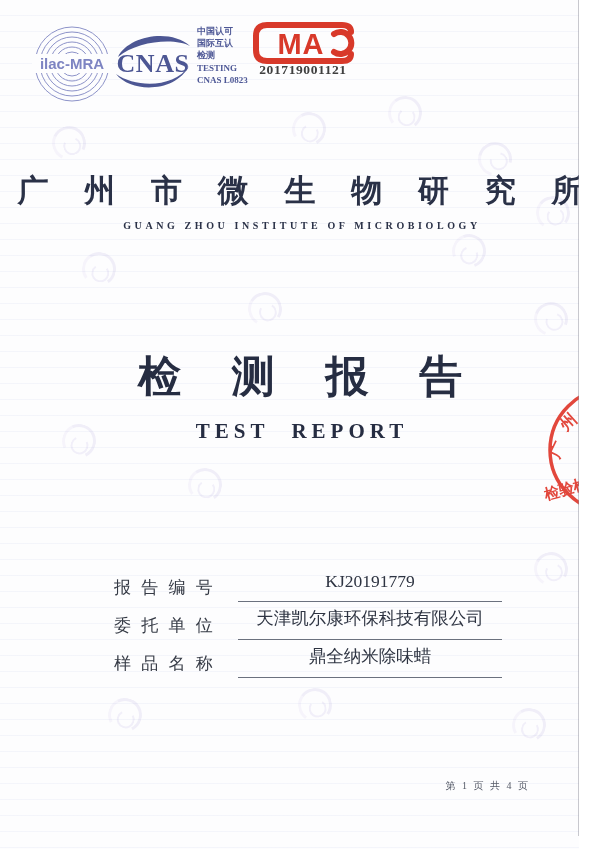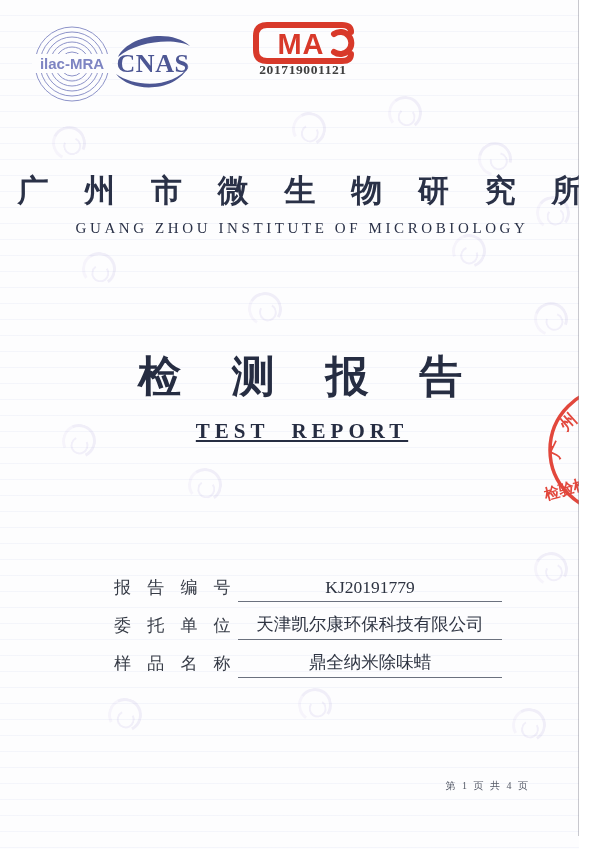--- a/index.html
+++ b/index.html
@@ -68,50 +68,50 @@
   }
 
   
   .institute { position: absolute; left: 0; top: 170px; width: 600px; text-align: center; color: #2a3147; }
   .institute .cn {
     font-size: 31px; font-weight: bold; letter-spacing: 14px; padding-left: 14px;
     white-space: nowrap;
   }
   .institute .en {
     margin-top: 8px;
-    font-size: 15px; font-weight: normal; letter-spacing: 3.6px; padding-left: 4px;
+    font-size: 10px; font-weight: bold; letter-spacing: 3.6px; padding-left: 4px;
   }
 
   
   .report-title { position: absolute; left: 0; top: 348px; width: 600px; text-align: center; color: #262d42; }
   .report-title .cn {
     font-size: 43px; font-weight: bold; letter-spacing: 20px; padding-left: 20px;
     white-space: nowrap;
   }
   .report-title .en {
     margin-top: 13px;
-    font-size: 21px; font-weight: bold; letter-spacing: 5px; word-spacing: 12px; padding-left: 4px; text-decoration: underline;
+    font-size: 21px; font-weight: bold; letter-spacing: 5px; word-spacing: 12px; padding-left: 4px;
   }
 
   
   .stamp-svg { position: absolute; left: 542px; top: 380px; opacity: 0.93; }
 
   
   .fields { position: absolute; left: 114px; top: 564px; width: 388px; }
   .field-row { display: flex; align-items: flex-end; height: 38px; }
   .field-label {
     width: 124px; flex: none;
     font-size: 17px; color: #363b46; letter-spacing: 3px;
-    padding-bottom: 3px; white-space: nowrap; font-family: Liberation Mono, monospace;
+    padding-bottom: 3px; white-space: nowrap;
   }
   .field-value {
     flex: 1; text-align: center;
     font-size: 17.5px; color: #2e3442;
     border-bottom: 1px solid #6b717e;
-    padding-bottom: 3px; white-space: nowrap;
+    padding-bottom: 9px; white-space: nowrap;
   }
 
   
   .page-footer {
     position: absolute; top: 779px; right: 70px;
     font-size: 10px; color: #565b68; letter-spacing: 2px;
   }
 </style>
 </head>
 <body>
@@ -151,20 +151,27 @@
       <rect x="2" y="32" width="80" height="19" fill="#fdfdfe"></rect>
       <text x="42" y="47" text-anchor="middle" font-size="15" font-weight="bold" fill="#7d84c2" font-family="Liberation Sans, sans-serif">ilac-MRA</text>
     </svg>
 
     <svg class="cnas-svg" width="82" height="58" viewBox="0 0 82 58">
       <path d="M6,25 C16,4 58,-4 78,14 C64,6 26,8 6,25 Z" fill="#4d5794"></path>
       <path d="M4,42 C20,62 64,60 77,34 C62,56 24,56 4,42 Z" fill="#4d5794"></path>
       <text x="41" y="40" text-anchor="middle" font-size="26" font-weight="bold" fill="#4d5794" font-family="Liberation Serif, serif" letter-spacing="0.5">CNAS</text>
     </svg>
 
+    <div class="cnas-text">
+      <div>中国认可</div>
+      <div>国际互认</div>
+      <div>检测</div>
+      <div>TESTING</div>
+      <div>CNAS L0823</div>
+    </div>
 
     <svg class="cma-svg" width="104" height="44" viewBox="0 0 104 44">
       <path d="M99,11 Q99,4 90,4 L15,4 Q4,4 4,15 L4,29 Q4,40 15,40 L90,40 Q99,40 99,33" fill="none" stroke="#d8392a" stroke-width="6" stroke-linecap="round"></path>
       <text x="49" y="33" text-anchor="middle" font-size="29" font-weight="bold" fill="#d8392a" font-family="Liberation Sans, sans-serif" letter-spacing="1">MA</text>
       <path d="M82,13 A 11,11 0 1 1 82,31" fill="none" stroke="#d8392a" stroke-width="6" stroke-linecap="round"></path>
     </svg>
     <div class="cma-number">201719001121</div>
   </div>
 
   <div class="institute">

